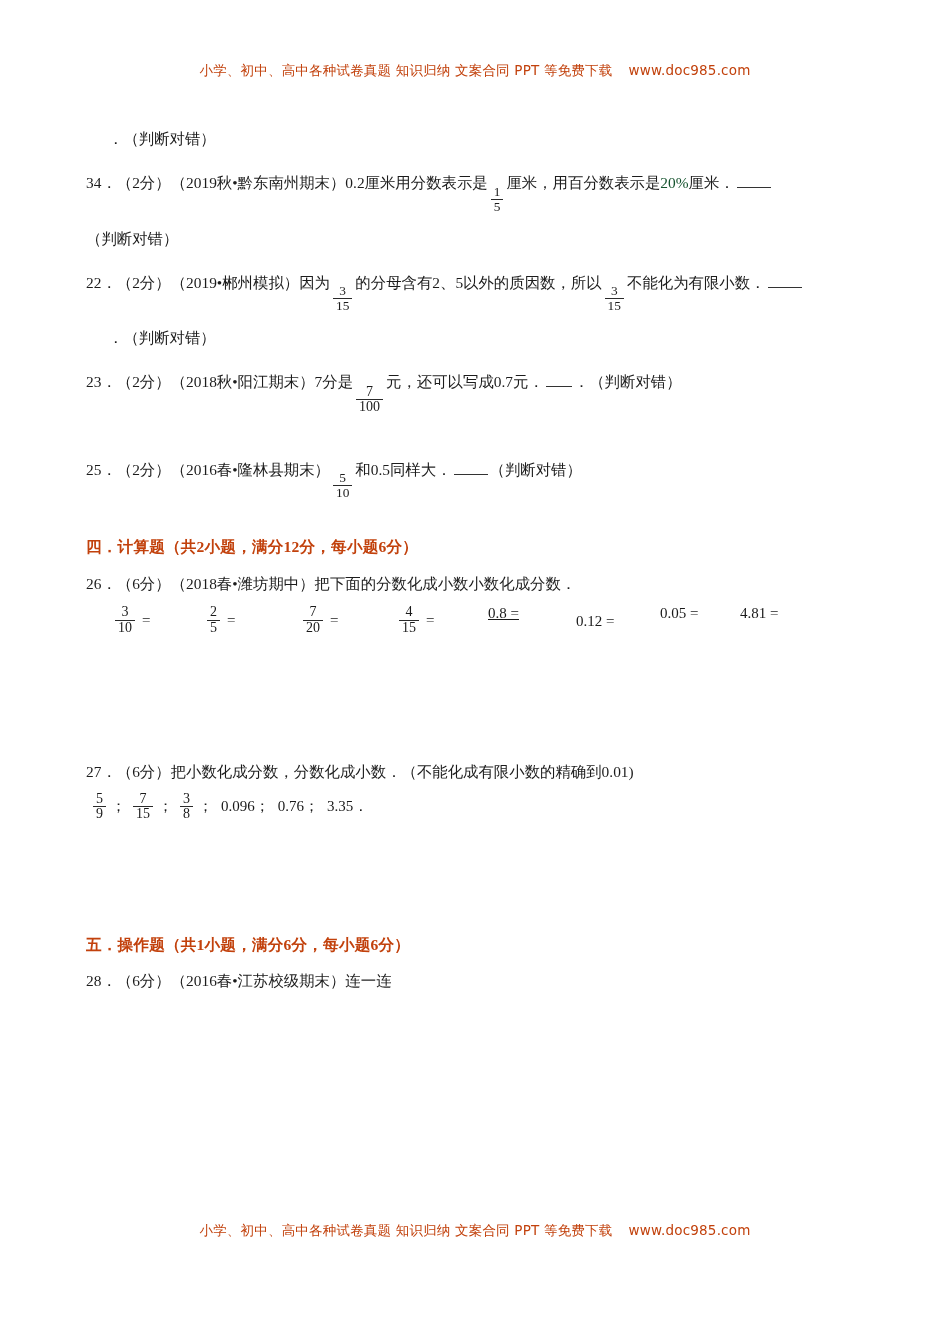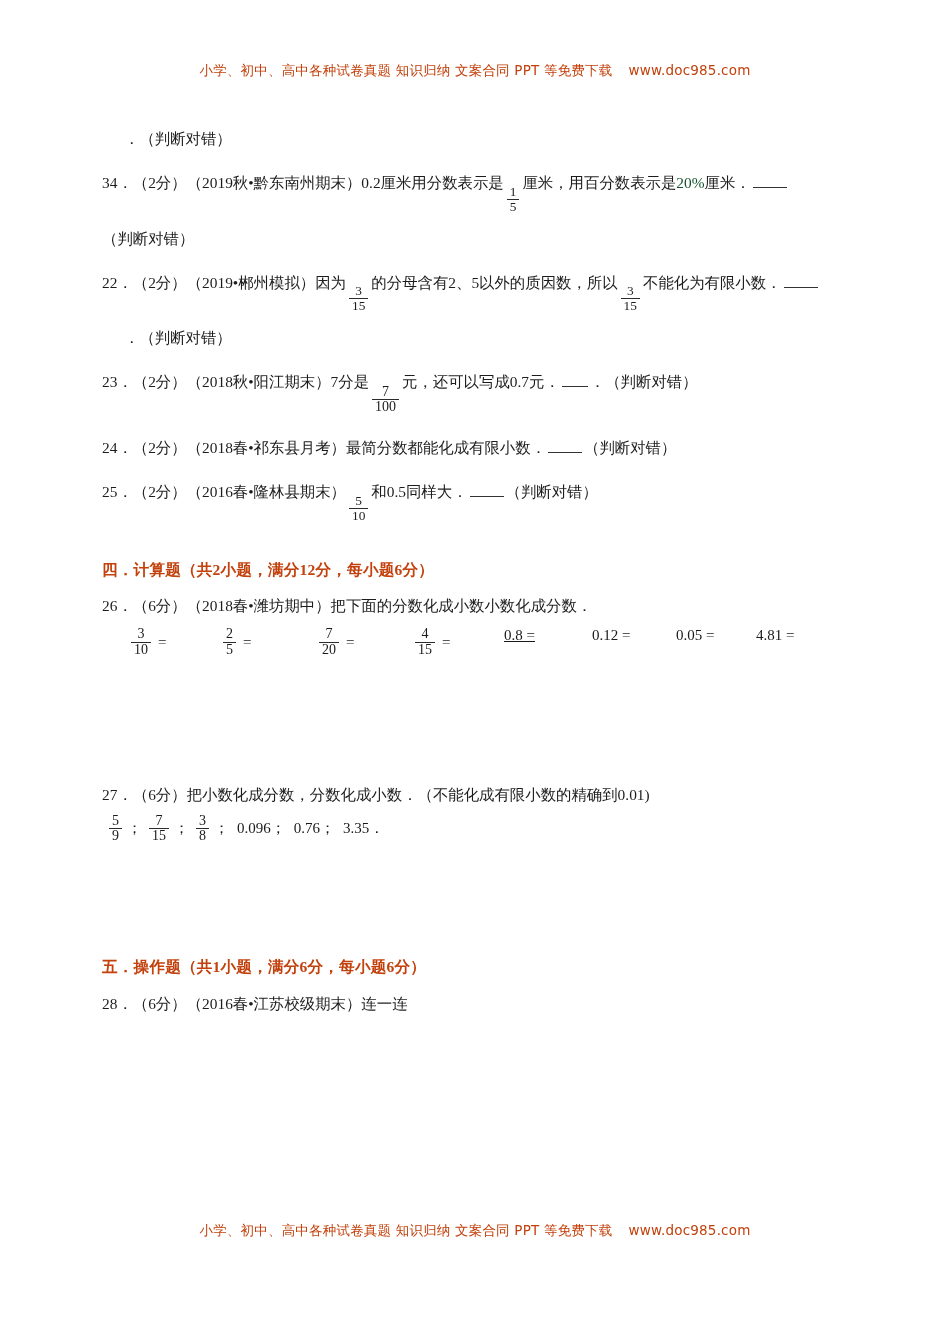--- a/index.html
+++ b/index.html
@@ -37,21 +37,21 @@
   .running-head { top: 62px; }
   .running-foot { top: 1222px; }
   .running-head .url, .running-foot .url {
     margin-left: 16px;
     font-family: "DejaVu Sans", "Liberation Sans", sans-serif;
   }
 
   
   .content {
     position: absolute;
-    left: 102px;
+    left: 86px;
     top: 128px;
     width: 790px;
   }
   .qline {
     font-size: 15.4px;
     line-height: 1.45;
     color: #1c1c1c;
     margin: 0;
     display: block;
     text-align: justify;
@@ -185,23 +185,20 @@
 
     <div class="qline blk">
       <span class="num">23．</span><span>（2分）</span><span>（2018秋•阳江期末）</span><span>7分是</span><span class="frac big">
           <span class="nu">7</span>
           <span class="de">100</span>
         </span><span>元，还可以写成0.7元．</span><span class="blank"></span><span>．（判断对错）</span>
     </div>
 
     <div class="gap-m"></div>
 
-    <div class="qline blk">
-      <span class="num">24．</span><span>（2分）</span><span>（2018春•祁东县月考）</span><span>最简分数都能化成有限小数．</span><span class="blank wide"></span><span>（判断对错）</span>
-    </div>
 
     <div class="gap-m"></div>
 
     <div class="qline blk">
       <span class="num">25．</span><span>（2分）</span><span>（2016春•隆林县期末）</span><span class="frac">
           <span class="nu">5</span>
           <span class="de">10</span>
         </span><span>和0.5同样大．</span><span class="blank wide"></span><span>（判断对错）</span>
     </div>
 
@@ -238,21 +235,21 @@
           <span class="eq">=</span>
       </div>
       <div class="expr-cell" style="width:92px;">
         <span class="frac big">
             <span class="nu">4</span>
             <span class="de">15</span>
           </span>
           <span class="eq">=</span>
       </div>
       <div class="expr-cell" style="width:88px;text-decoration:underline;">0.8 =</div>
-      <div class="expr-cell" style="width:84px;">0.12 =</div>
+      <div class="expr-cell" style="width:84px;margin-top:8px;">0.12 =</div>
       <div class="expr-cell" style="width:80px;">0.05 =</div>
       <div class="expr-cell">4.81 =</div>
     </div>
 
     <div class="workspace-26"></div>
 
     <div class="qline blk">
       <span class="num">27．</span><span>（6分）</span><span>把小数化成分数，分数化成小数．（不能化成有限小数的精确到0.01)</span>
     </div>
 

